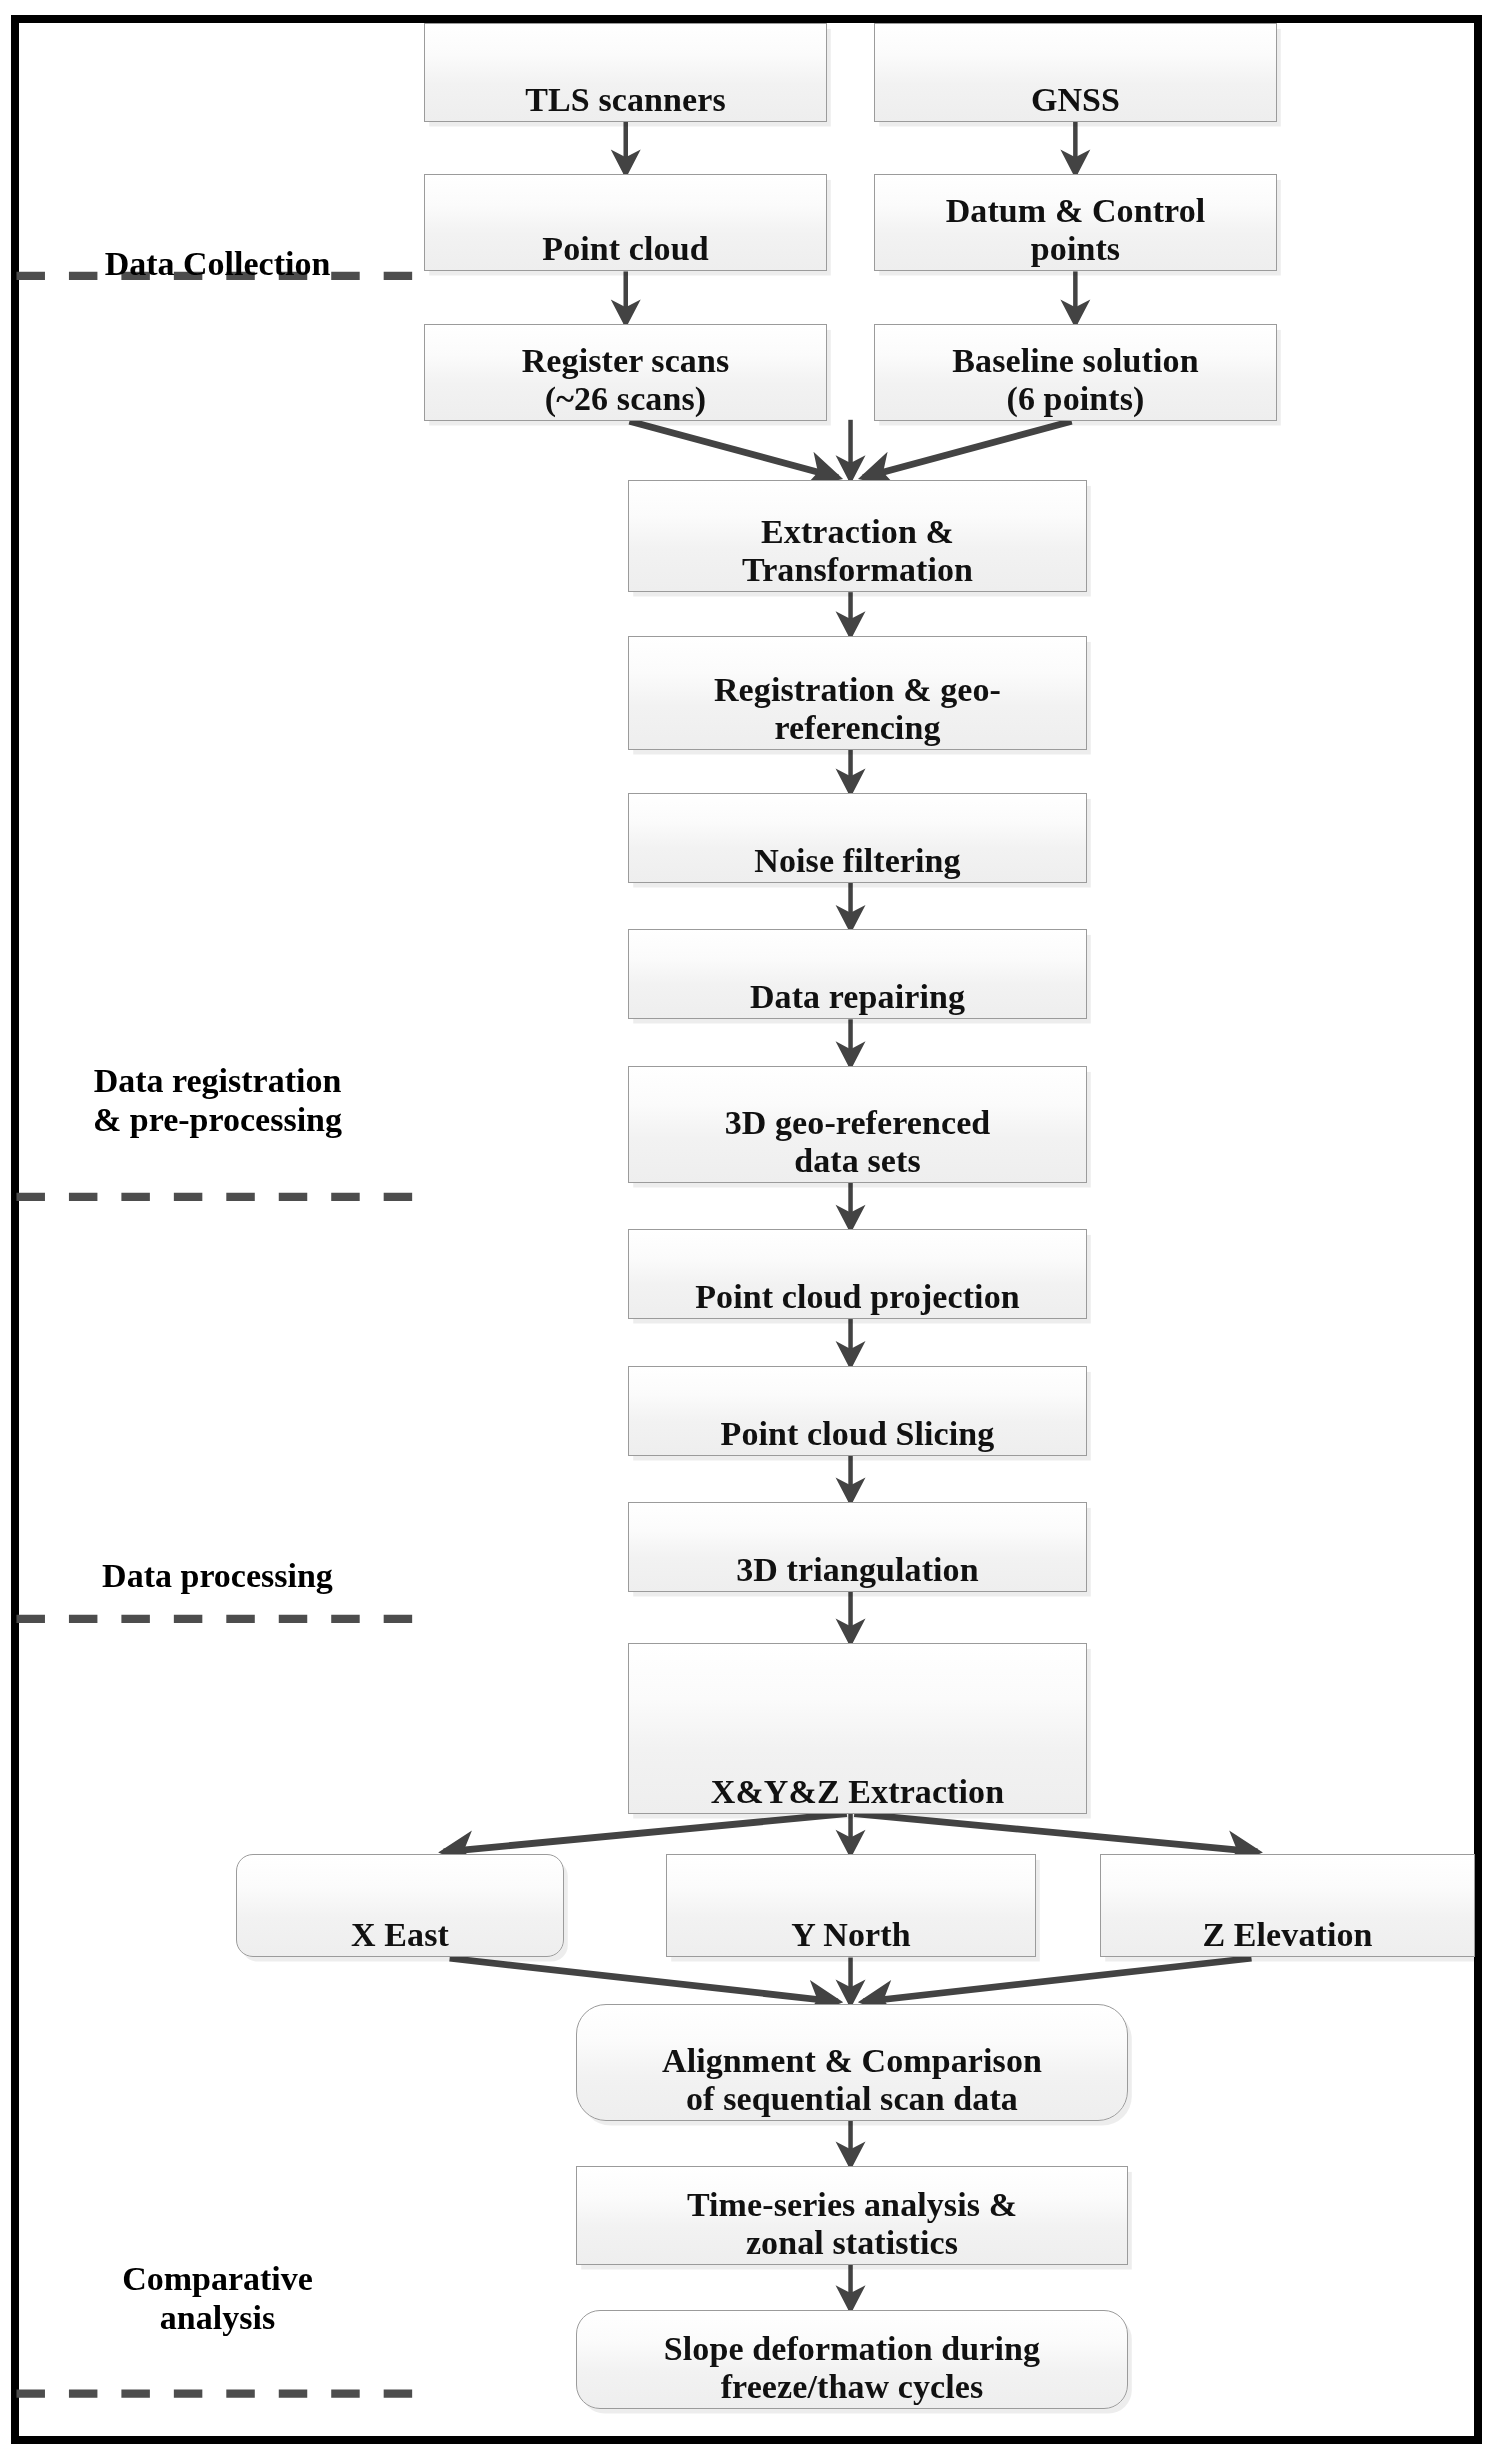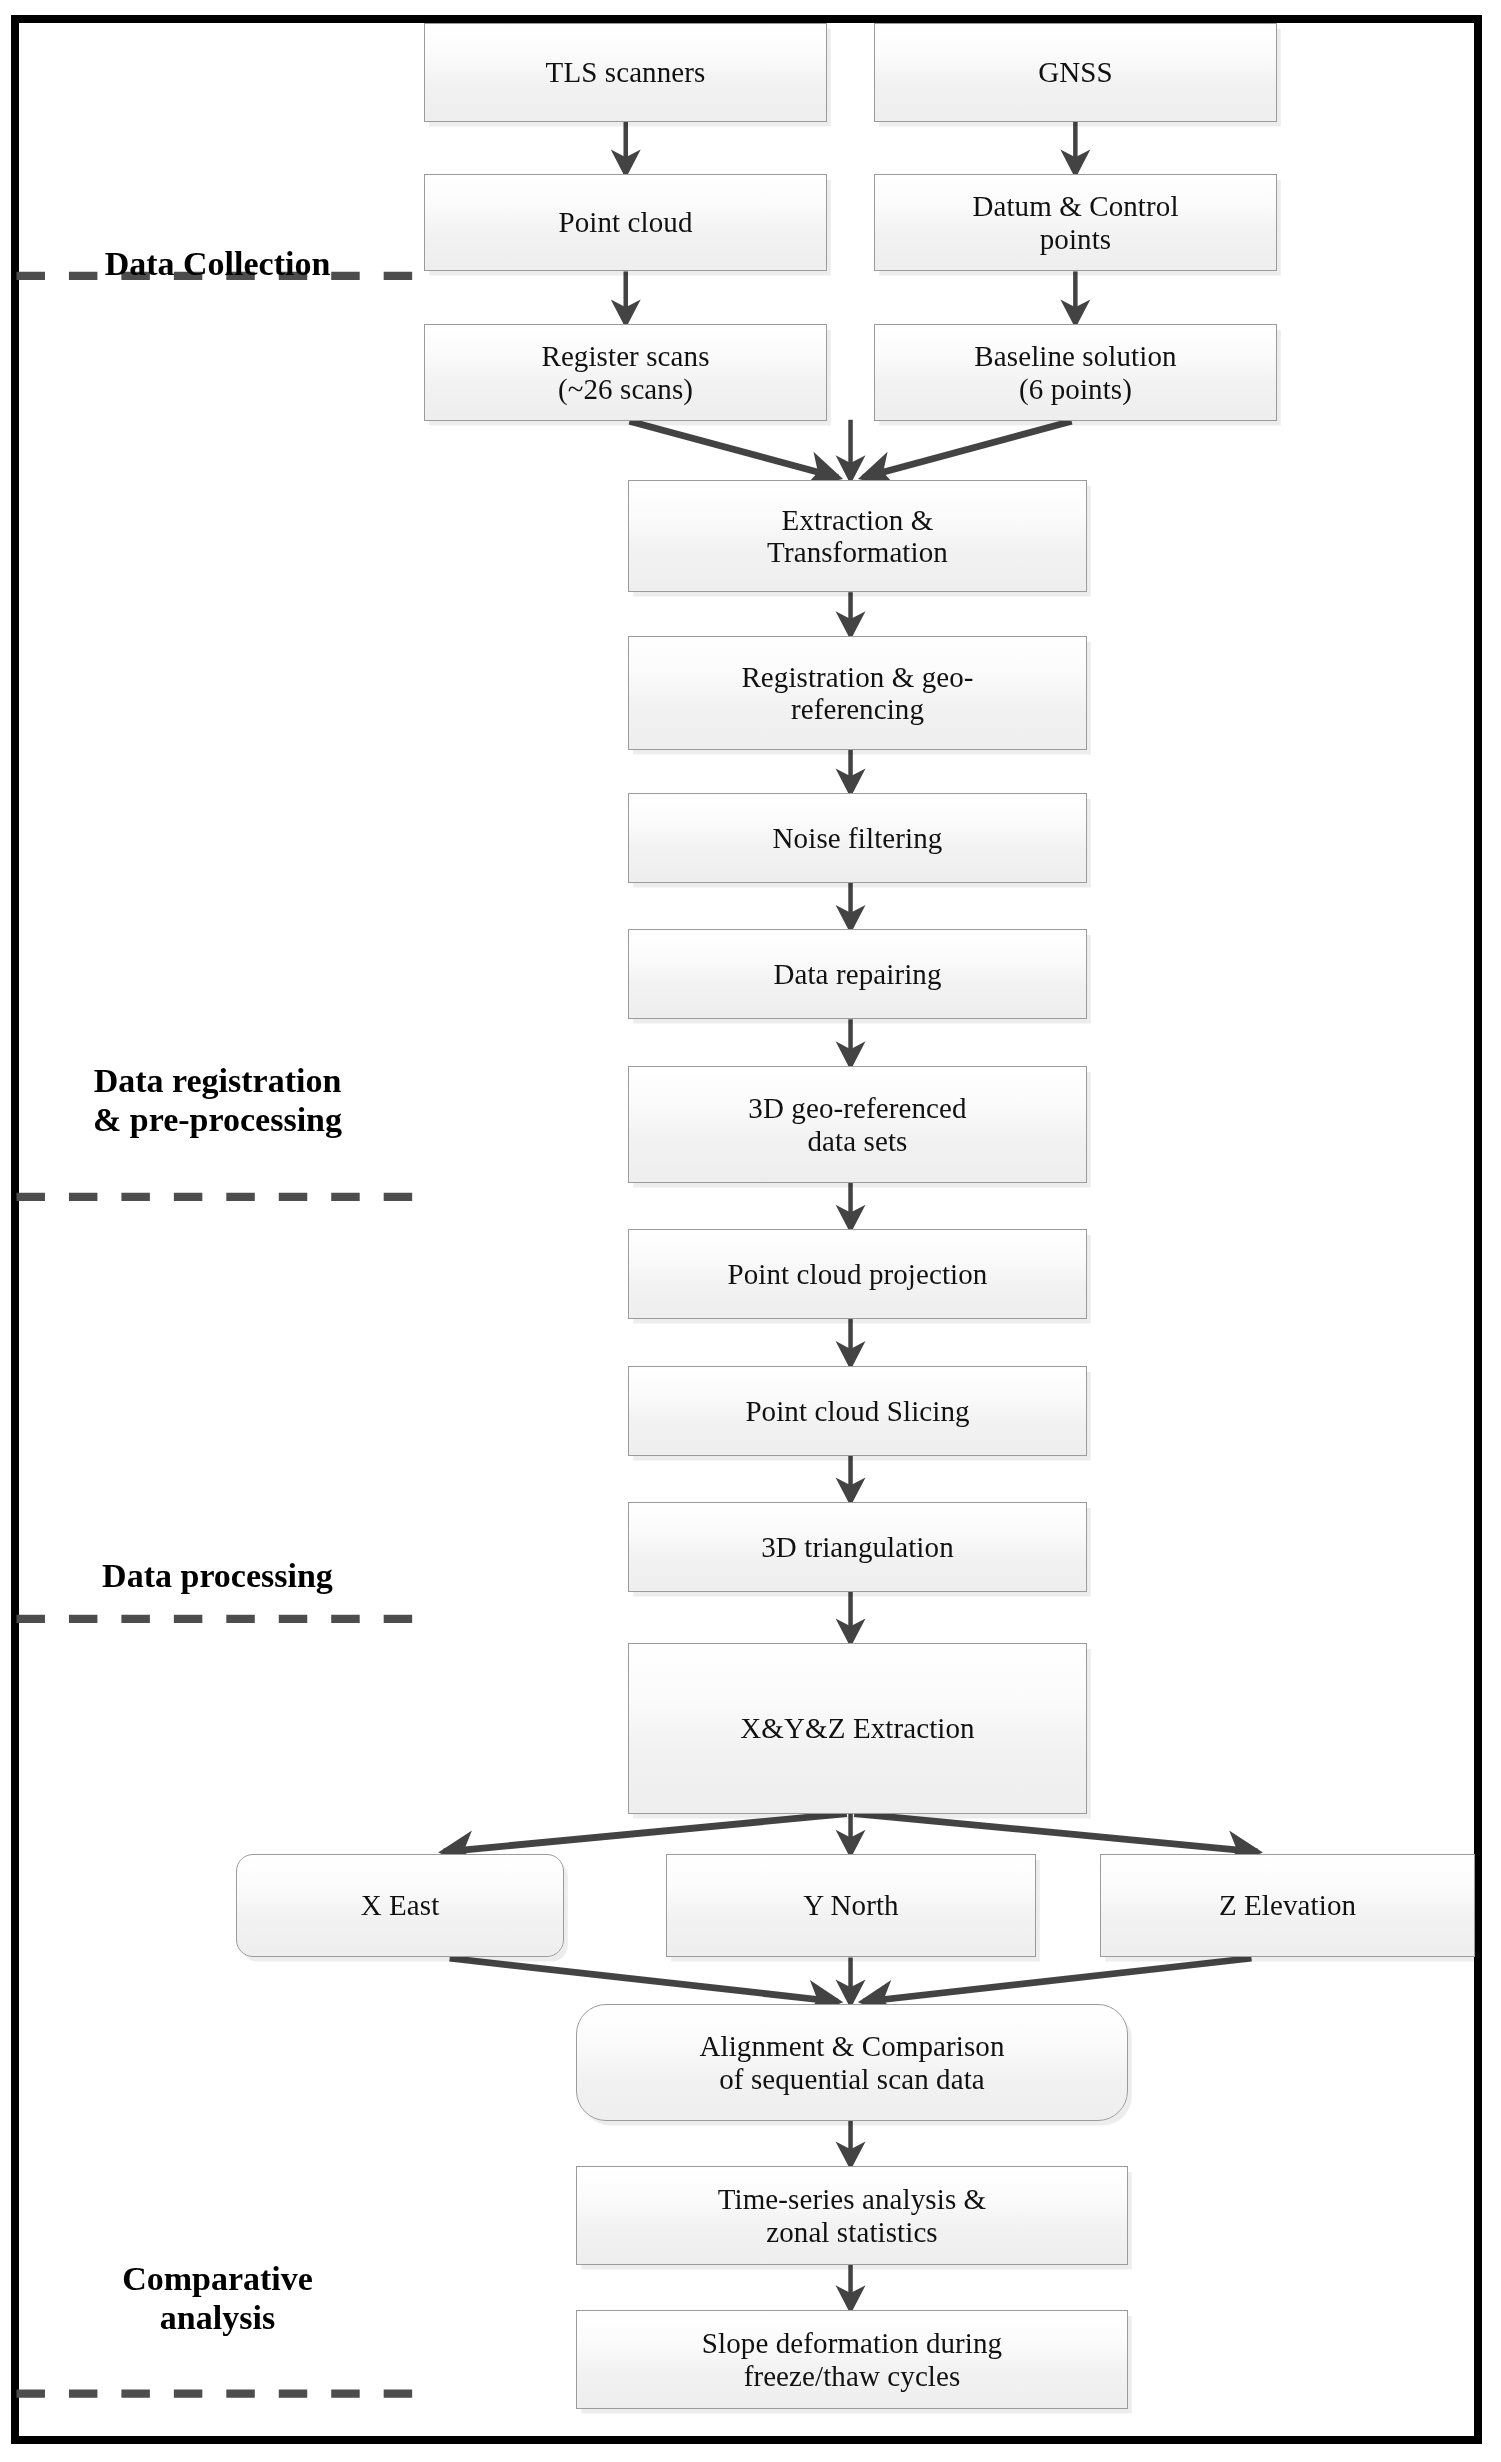--- a/index.html
+++ b/index.html
@@ -14,23 +14,24 @@
 
   
   #wires{position:absolute;left:0;top:0;width:1501px;height:2462px;pointer-events:none;}
 
   
   .node{
     position:absolute;box-sizing:border-box;
     border:1.5px solid #9b9b9b;
     background:linear-gradient(to bottom,#ffffff 0%,#fbfbfb 32%,#f2f2f2 62%,#eeeeee 100%);
     box-shadow:4.5px 5.2px 0 -0.7px rgba(0,0,0,0.07);
-    display:flex;align-items:center;justify-content:center;text-align:center;
-    color:#111111;font-size:29px;line-height:1.12;letter-spacing:0.1px;
+    display:flex;align-items:flex-end;justify-content:center;text-align:center;
+    color:#111111;font-size:34px;line-height:1.12;letter-spacing:0.1px;
     padding:1.5px 6px;
+    font-weight:bold;
   }
   .node span{display:block;white-space:pre-line;}
 
   
   .stage{
     position:absolute;text-align:center;font-weight:bold;color:#000000;
     font-size:34px;line-height:1.16;white-space:pre-line;
   }
 </style>
 </head>
@@ -185,19 +186,19 @@
   <div class="node" style="left:576px;top:2004px;width:552px;height:117px;border-radius:30px;">
     <span>Alignment &amp; Comparison
 of sequential scan data</span>
   </div>
 
   <div class="node" style="left:576px;top:2166px;width:552px;height:99px;">
     <span>Time-series analysis &amp;
 zonal statistics</span>
   </div>
 
-  <div class="node" style="left:576px;top:2310px;width:552px;height:99px;">
+  <div class="node" style="left:576px;top:2310px;width:552px;height:99px;border-radius:24px;">
     <span>Slope deformation during
 freeze/thaw cycles</span>
   </div>
 
 </div>
 
 
 </body></html>

